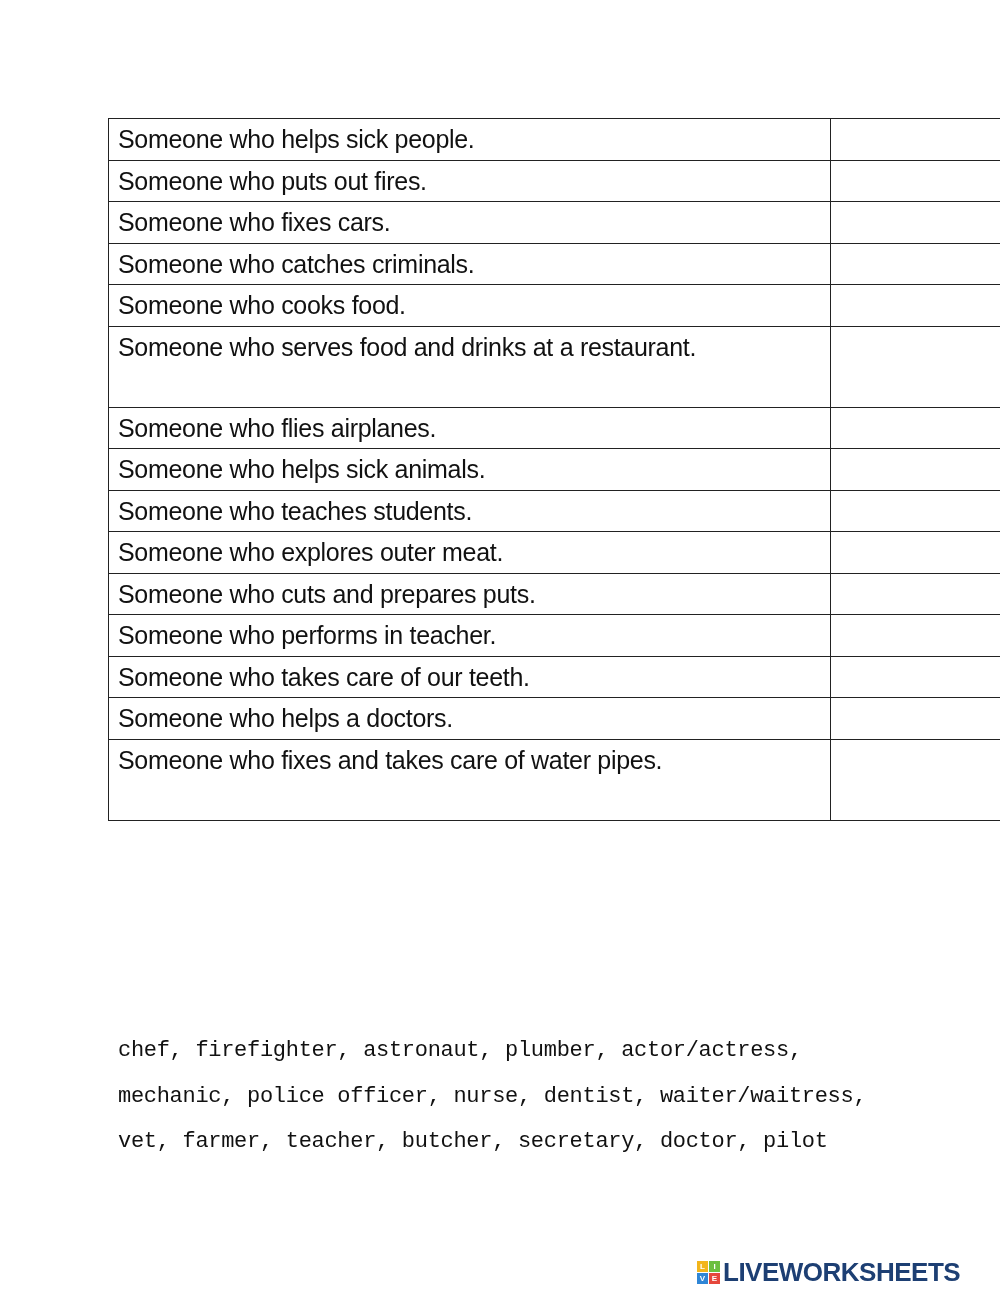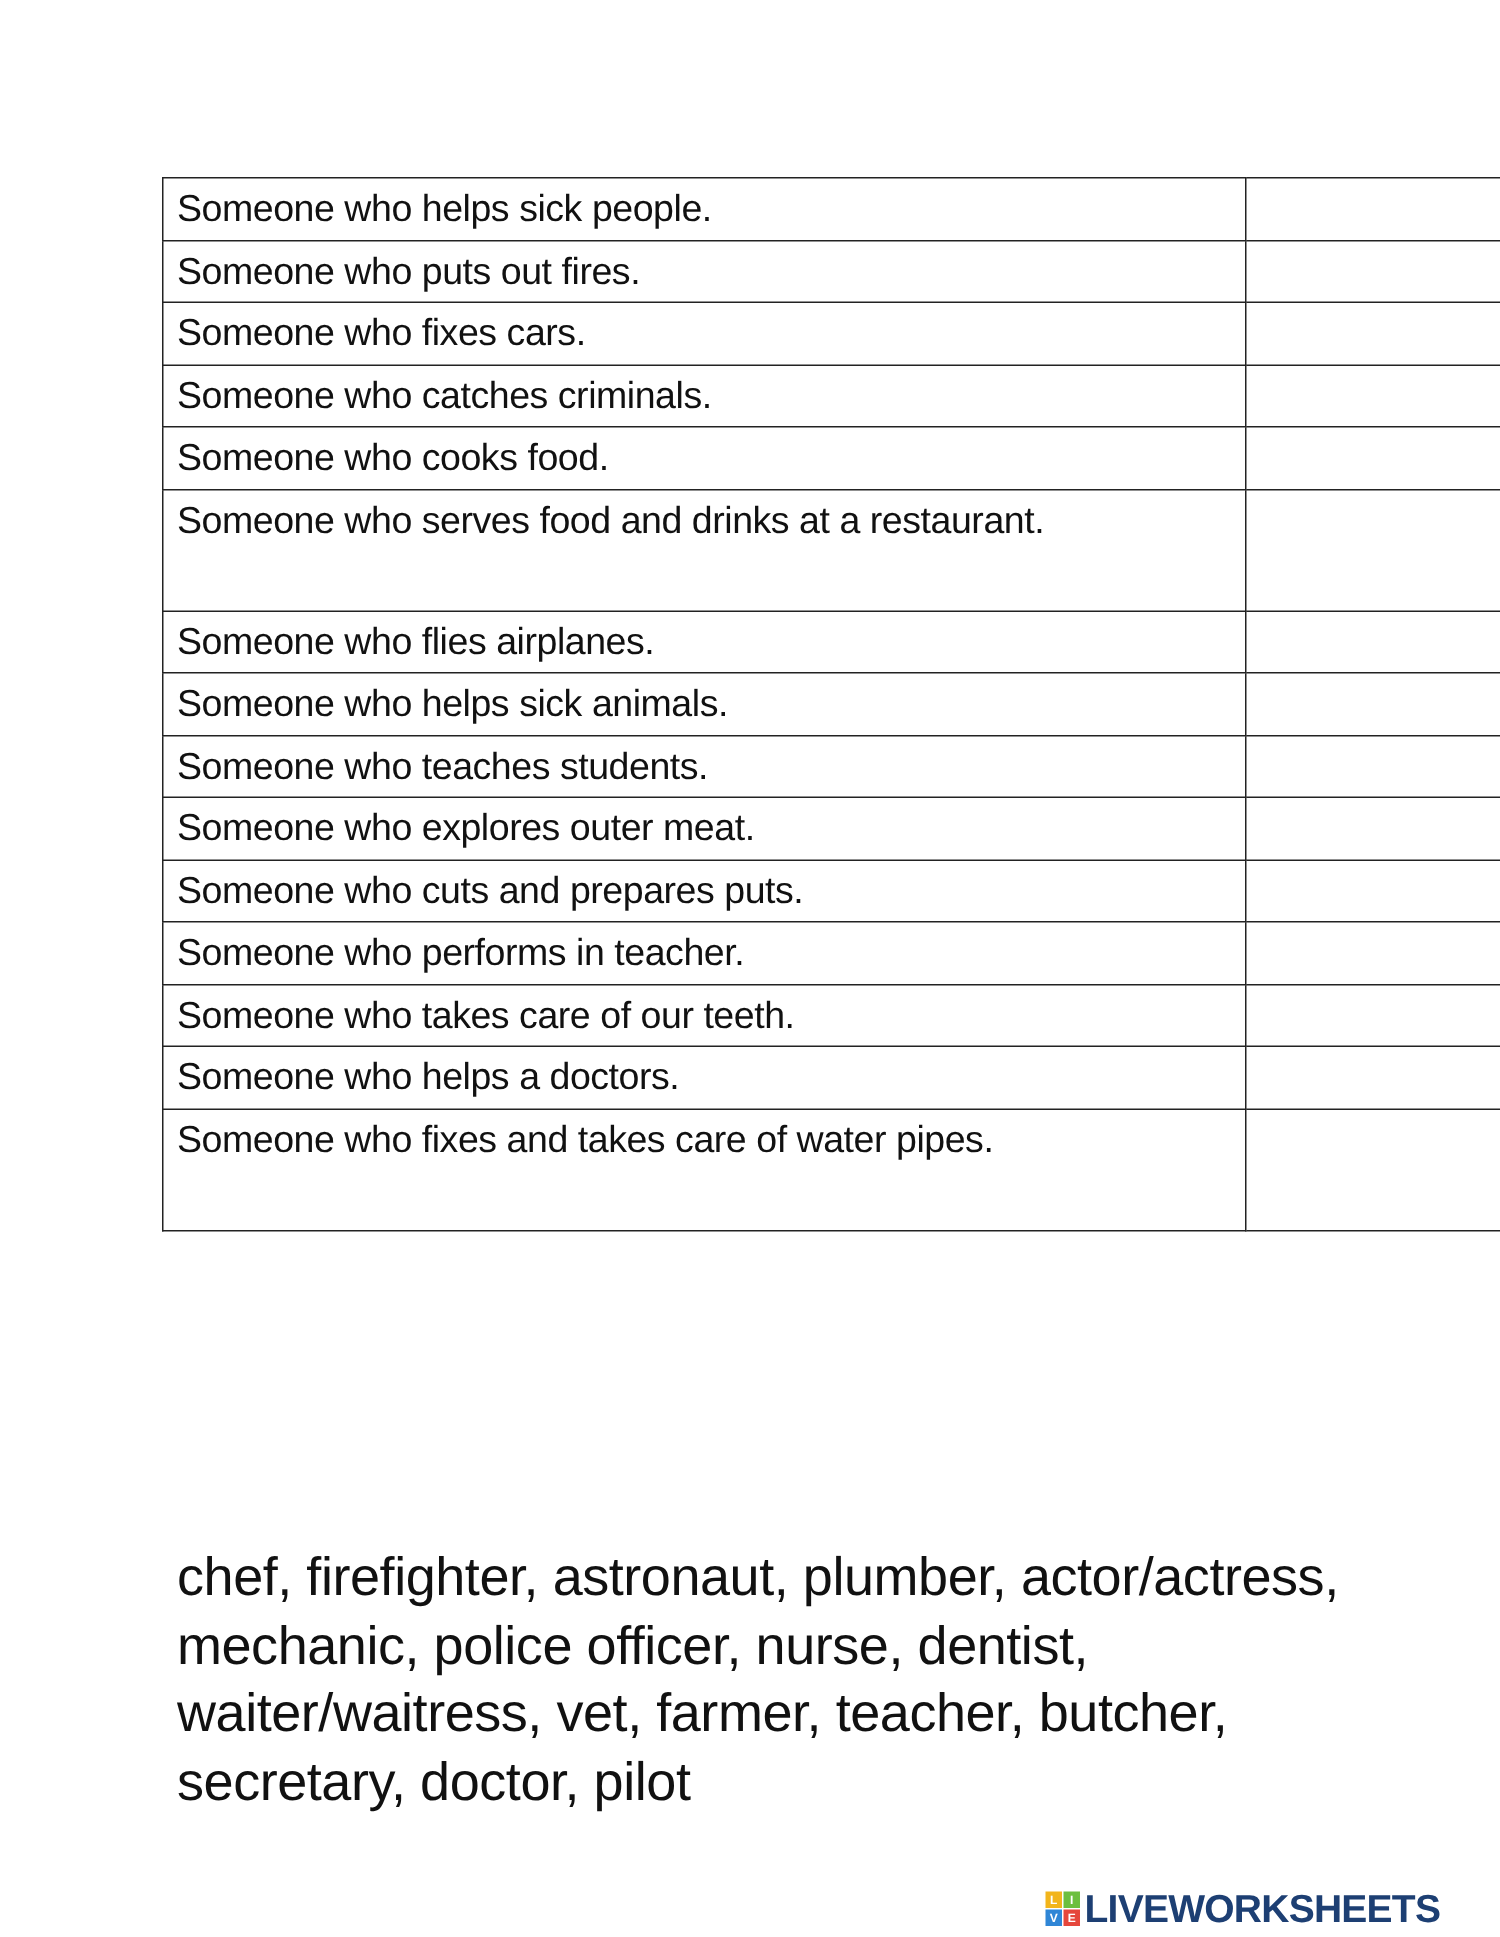--- a/index.html
+++ b/index.html
@@ -6,21 +6,21 @@
     body { width: 1000px; height: 1291px; position: relative; overflow: hidden;
       font-family: "Liberation Sans", "DejaVu Sans", sans-serif; color: #111; }
     .worksheet-table { position: absolute; left: 108px; top: 118px; width: 910px;
       border-collapse: collapse; table-layout: fixed; border-radius: 32px; }
     .worksheet-table td { border: 1.3px solid #222; padding: 0 9px; font-size: 25px;
       line-height: 40.5px; vertical-align: top; letter-spacing: -0.3px; }
     .worksheet-table td.answer { width: 186px; padding: 0; }
     .worksheet-table td.answer input { width: 100%; height: 100%; border: 0; outline: none;
       background: transparent; font-size: 22px; font-family: "Liberation Sans", sans-serif; }
     .word-bank { position: absolute; left: 118px; top: 1028px; width: 780px;
-      font-size: 36px; line-height: 45.5px; letter-spacing: -0.3px; }
+      font-size: 22px; line-height: 45.5px; letter-spacing: -0.3px; font-family: Liberation Mono, monospace; }
     .logo { position: absolute; left: 697px; top: 1257px; display: flex; align-items: center; }
     .logo-blocks { display: grid; grid-template-columns: 11px 11px; grid-template-rows: 11px 11px; gap: 1px; margin-right: 3px; }
     .logo-blocks span { display: flex; align-items: center; justify-content: center;
       font-size: 8px; font-weight: bold; color: #fff; line-height: 1; }
     .logo-text { font-size: 26px; font-weight: bold; color: #1d3f73; letter-spacing: -0.5px;
       font-family: "Liberation Sans", sans-serif; }
   </style>
 </head>
 <body>
 

